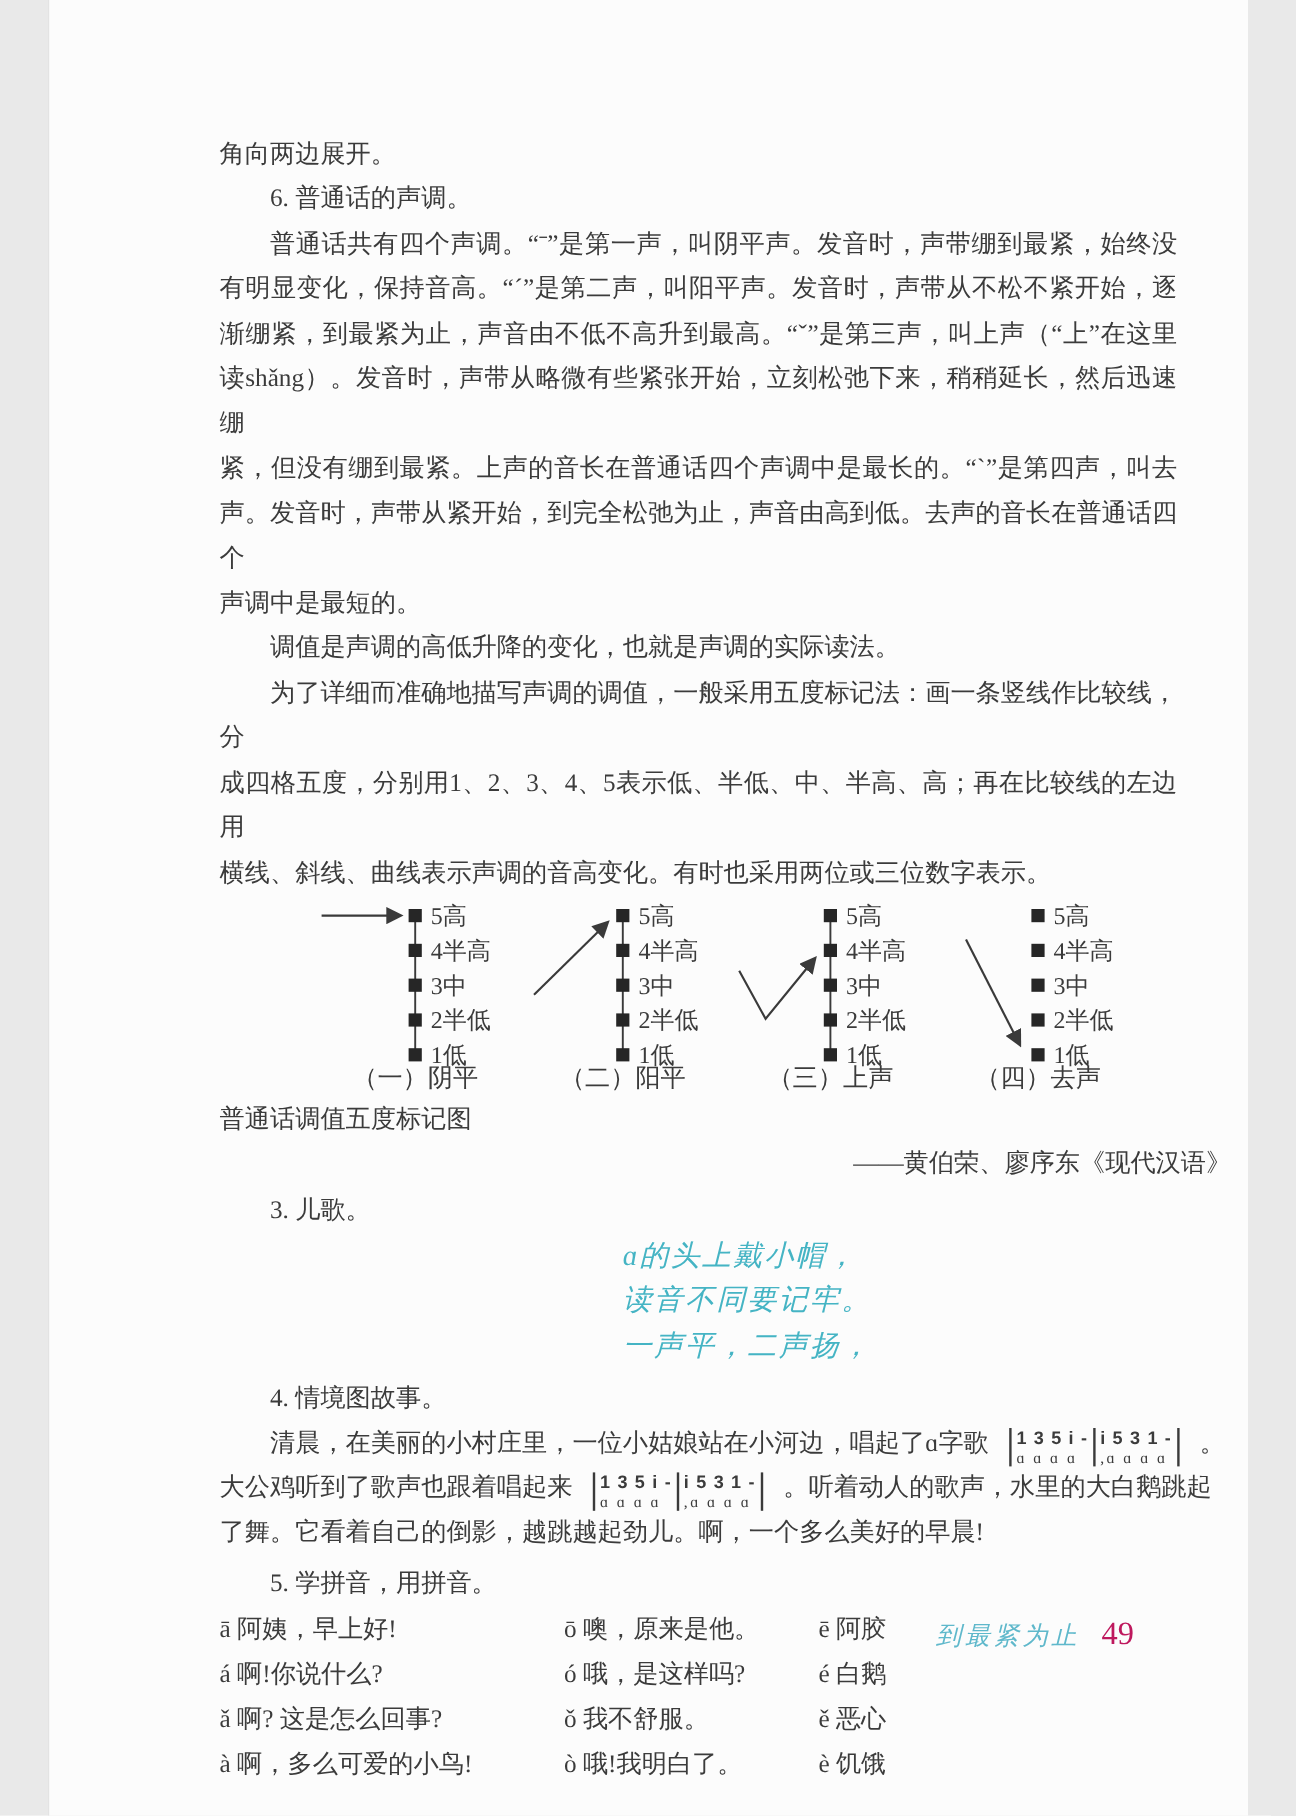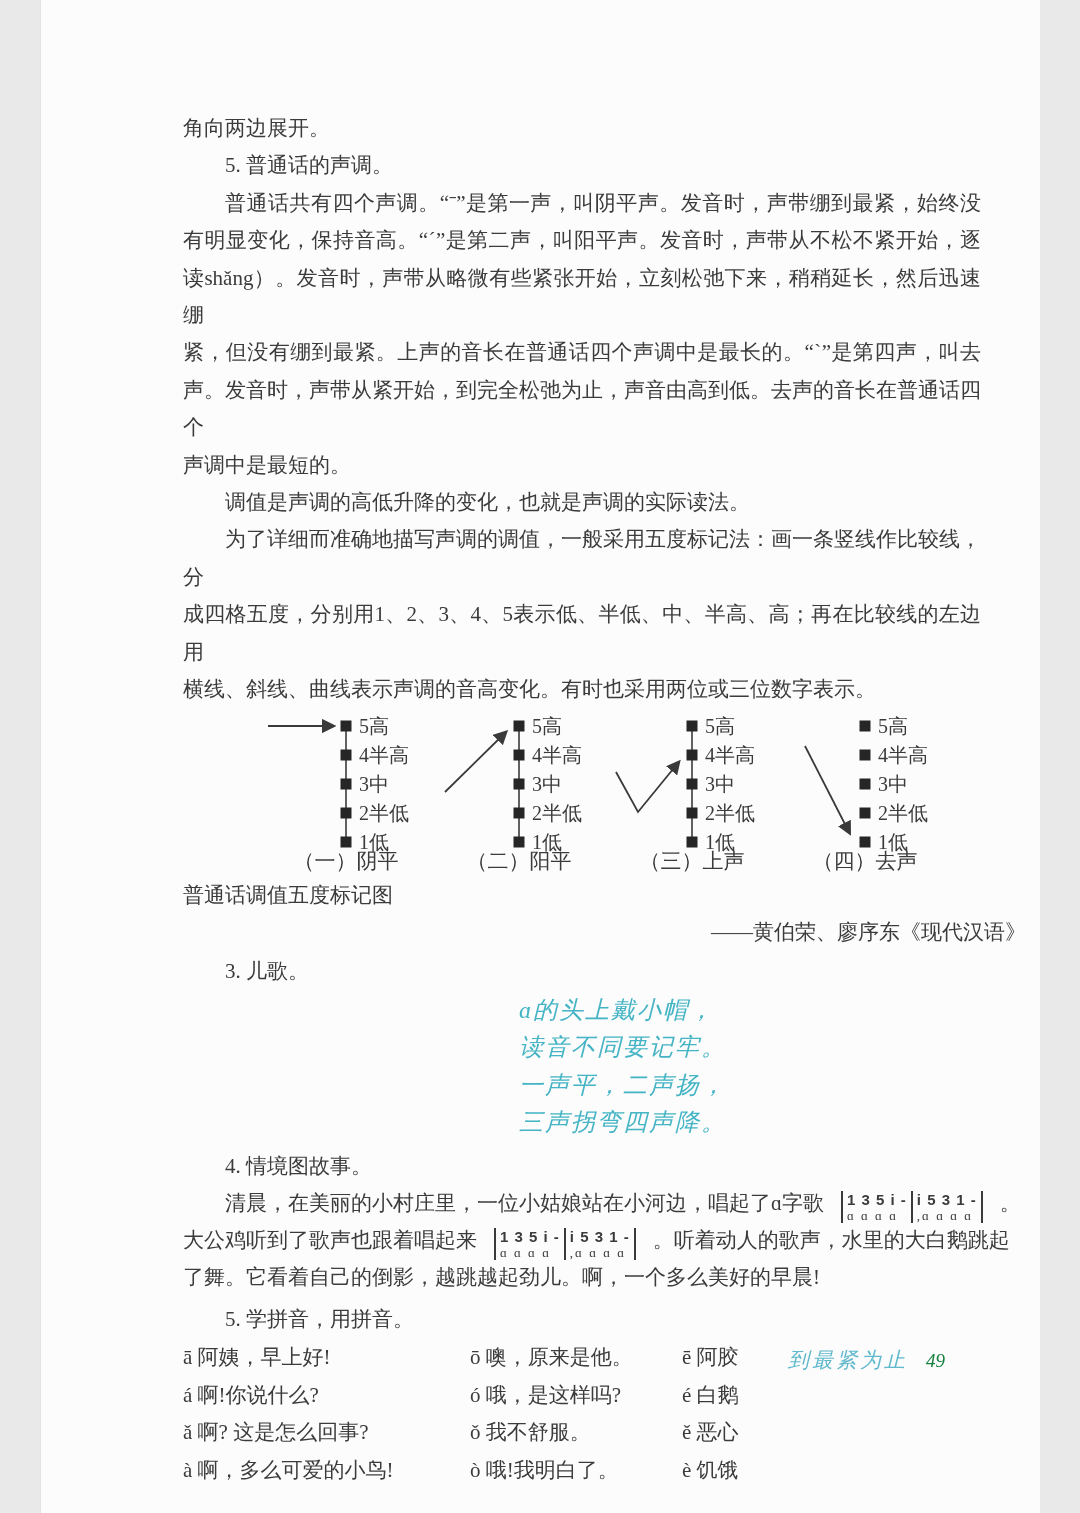--- a/index.html
+++ b/index.html
@@ -75,42 +75,43 @@
     display:grid;
     grid-template-columns:287px 212px 1fr;
   }
   .pcell{font-size:21px;line-height:37.5px;white-space:nowrap;}
   
   #footer{
     position:absolute;top:1346px;right:95px;
     display:flex;align-items:baseline;gap:18px;
   }
   #footer .unit{color:#5fb8cb;font-size:21px;font-style:italic;letter-spacing:3px;}
-  #footer .pnum{color:#15803d;font-size:19px;font-style:italic;}
+  #footer .pnum{color:#be185d;font-size:27px;}
   .defs{position:absolute;width:0;height:0;}
 </style>
 </head>
 <body>
 
 <svg class="defs">
   <defs>
     <marker id="arrowhead" viewBox="0 0 10 10" refX="7" refY="5" markerWidth="8" markerHeight="8" orient="auto">
       <path d="M0,0 L10,5 L0,10 Z" fill="#3a3a3a"></path>
     </marker>
   </defs>
 </svg>
 
 <div id="page">
   <div id="content">
 
     <div class="bodytext">
       <div class="tline">角向两边展开。</div>
-      <div class="tline ind">5. 普通话的声调。</div>
+      <div class="tline ind">6. 普通话的声调。</div>
       <div class="tline ind just">普通话共有四个声调。“ˉ”是第一声，叫阴平声。发音时，声带绷到最紧，始终没</div>
       <div class="tline just">有明显变化，保持音高。“ˊ”是第二声，叫阳平声。发音时，声带从不松不紧开始，逐</div>
+      <div class="tline just">渐绷紧，到最紧为止，声音由不低不高升到最高。“ˇ”是第三声，叫上声（“上”在这里</div>
       <div class="tline just">读shǎng）。发音时，声带从略微有些紧张开始，立刻松弛下来，稍稍延长，然后迅速绷</div>
       <div class="tline just">紧，但没有绷到最紧。上声的音长在普通话四个声调中是最长的。“ˋ”是第四声，叫去</div>
       <div class="tline just">声。发音时，声带从紧开始，到完全松弛为止，声音由高到低。去声的音长在普通话四个</div>
       <div class="tline">声调中是最短的。</div>
       <div class="tline ind">调值是声调的高低升降的变化，也就是声调的实际读法。</div>
       <div class="tline ind just">为了详细而准确地描写声调的调值，一般采用五度标记法：画一条竖线作比较线，分</div>
       <div class="tline just">成四格五度，分别用1、2、3、4、5表示低、半低、中、半高、高；再在比较线的左边用</div>
       <div class="tline">横线、斜线、曲线表示声调的音高变化。有时也采用两位或三位数字表示。</div>
     </div>
 
@@ -189,21 +190,20 @@
     </div>
 
     <div class="chart-title">普通话调值五度标记图</div>
     <div class="attribution">——黄伯荣、廖序东《现代汉语》</div>
 
     <div class="hnum">3. 儿歌。</div>
     <div id="rhyme">
       <div class="rline">ɑ的头上戴小帽，</div>
       <div class="rline">读音不同要记牢。</div>
       <div class="rline">一声平，二声扬，</div>
-      <div class="rline">三声拐弯四声降。</div>
     </div>
 
     <div class="hnum">4. 情境图故事。</div>
     <div id="story">
       <div class="sline ind1">
         <span>清晨，在美丽的小村庄里，一位小姑娘站在小河边，唱起了ɑ字歌</span><span class="notation">
             <span class="nbar"></span>
             <span class="ngroup">
               <span class="ntop">1 3 5 i -</span>
               <span class="nbot">ɑ ɑ ɑ ɑ</span>

